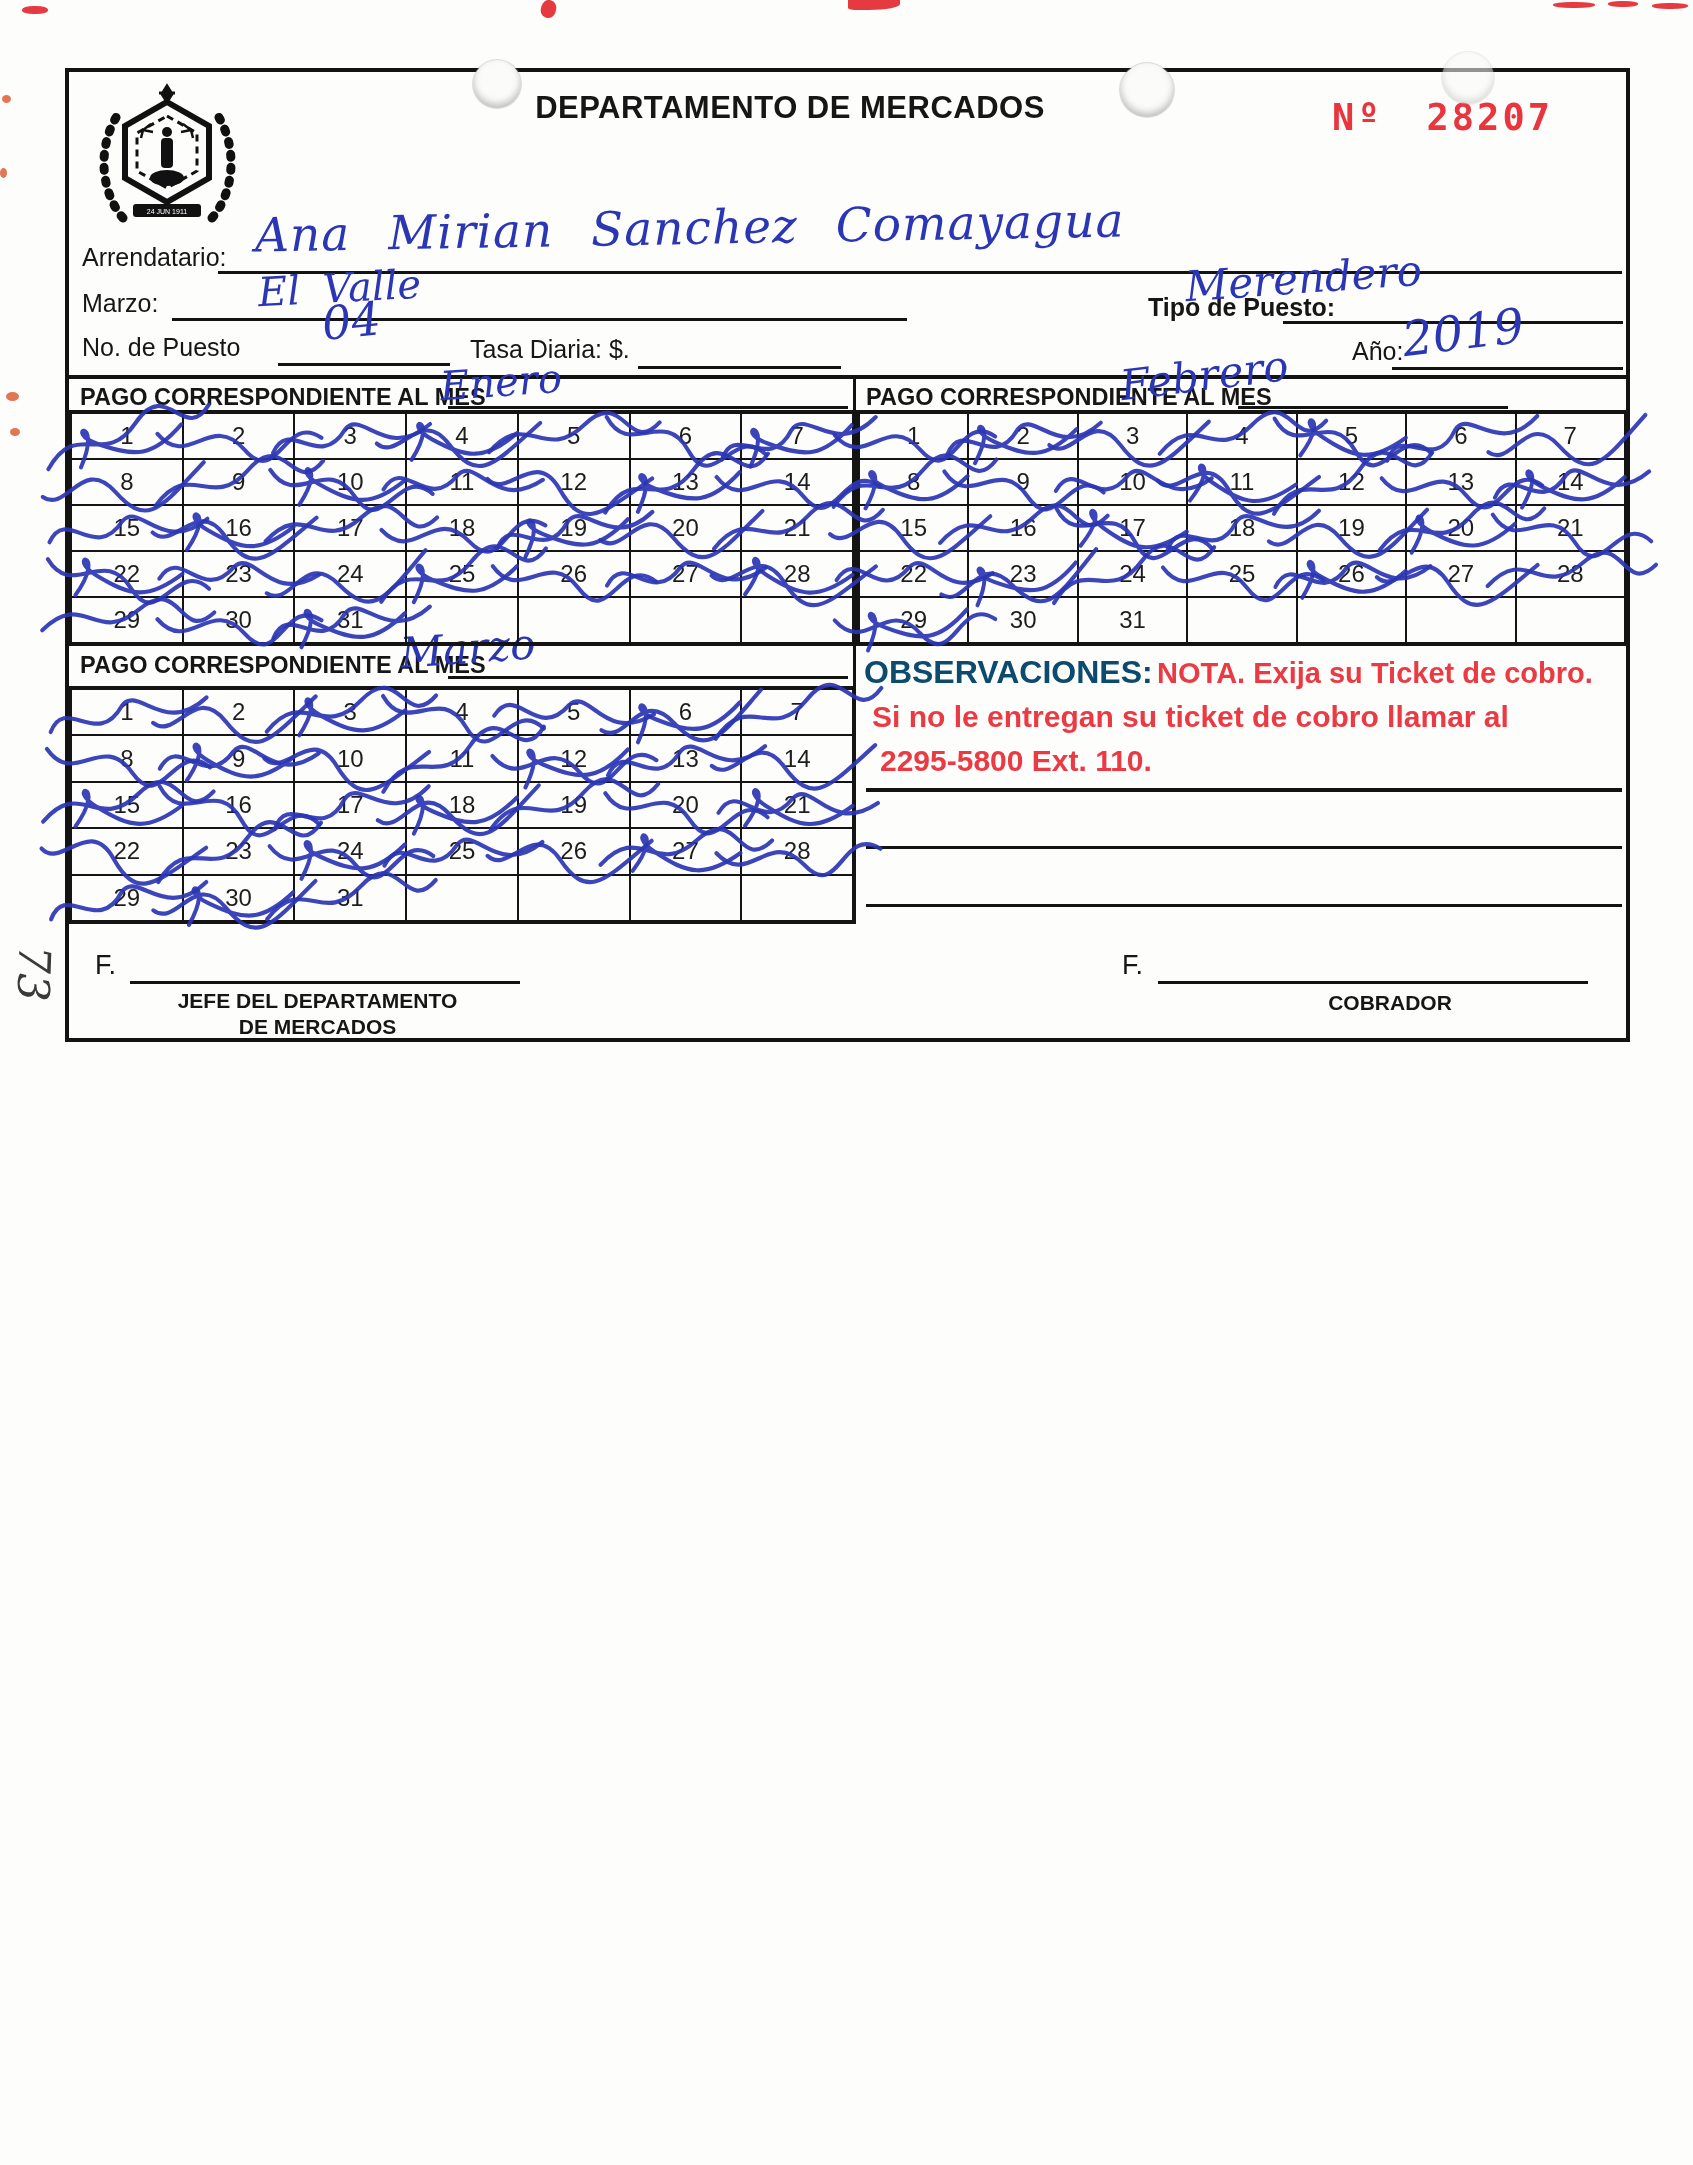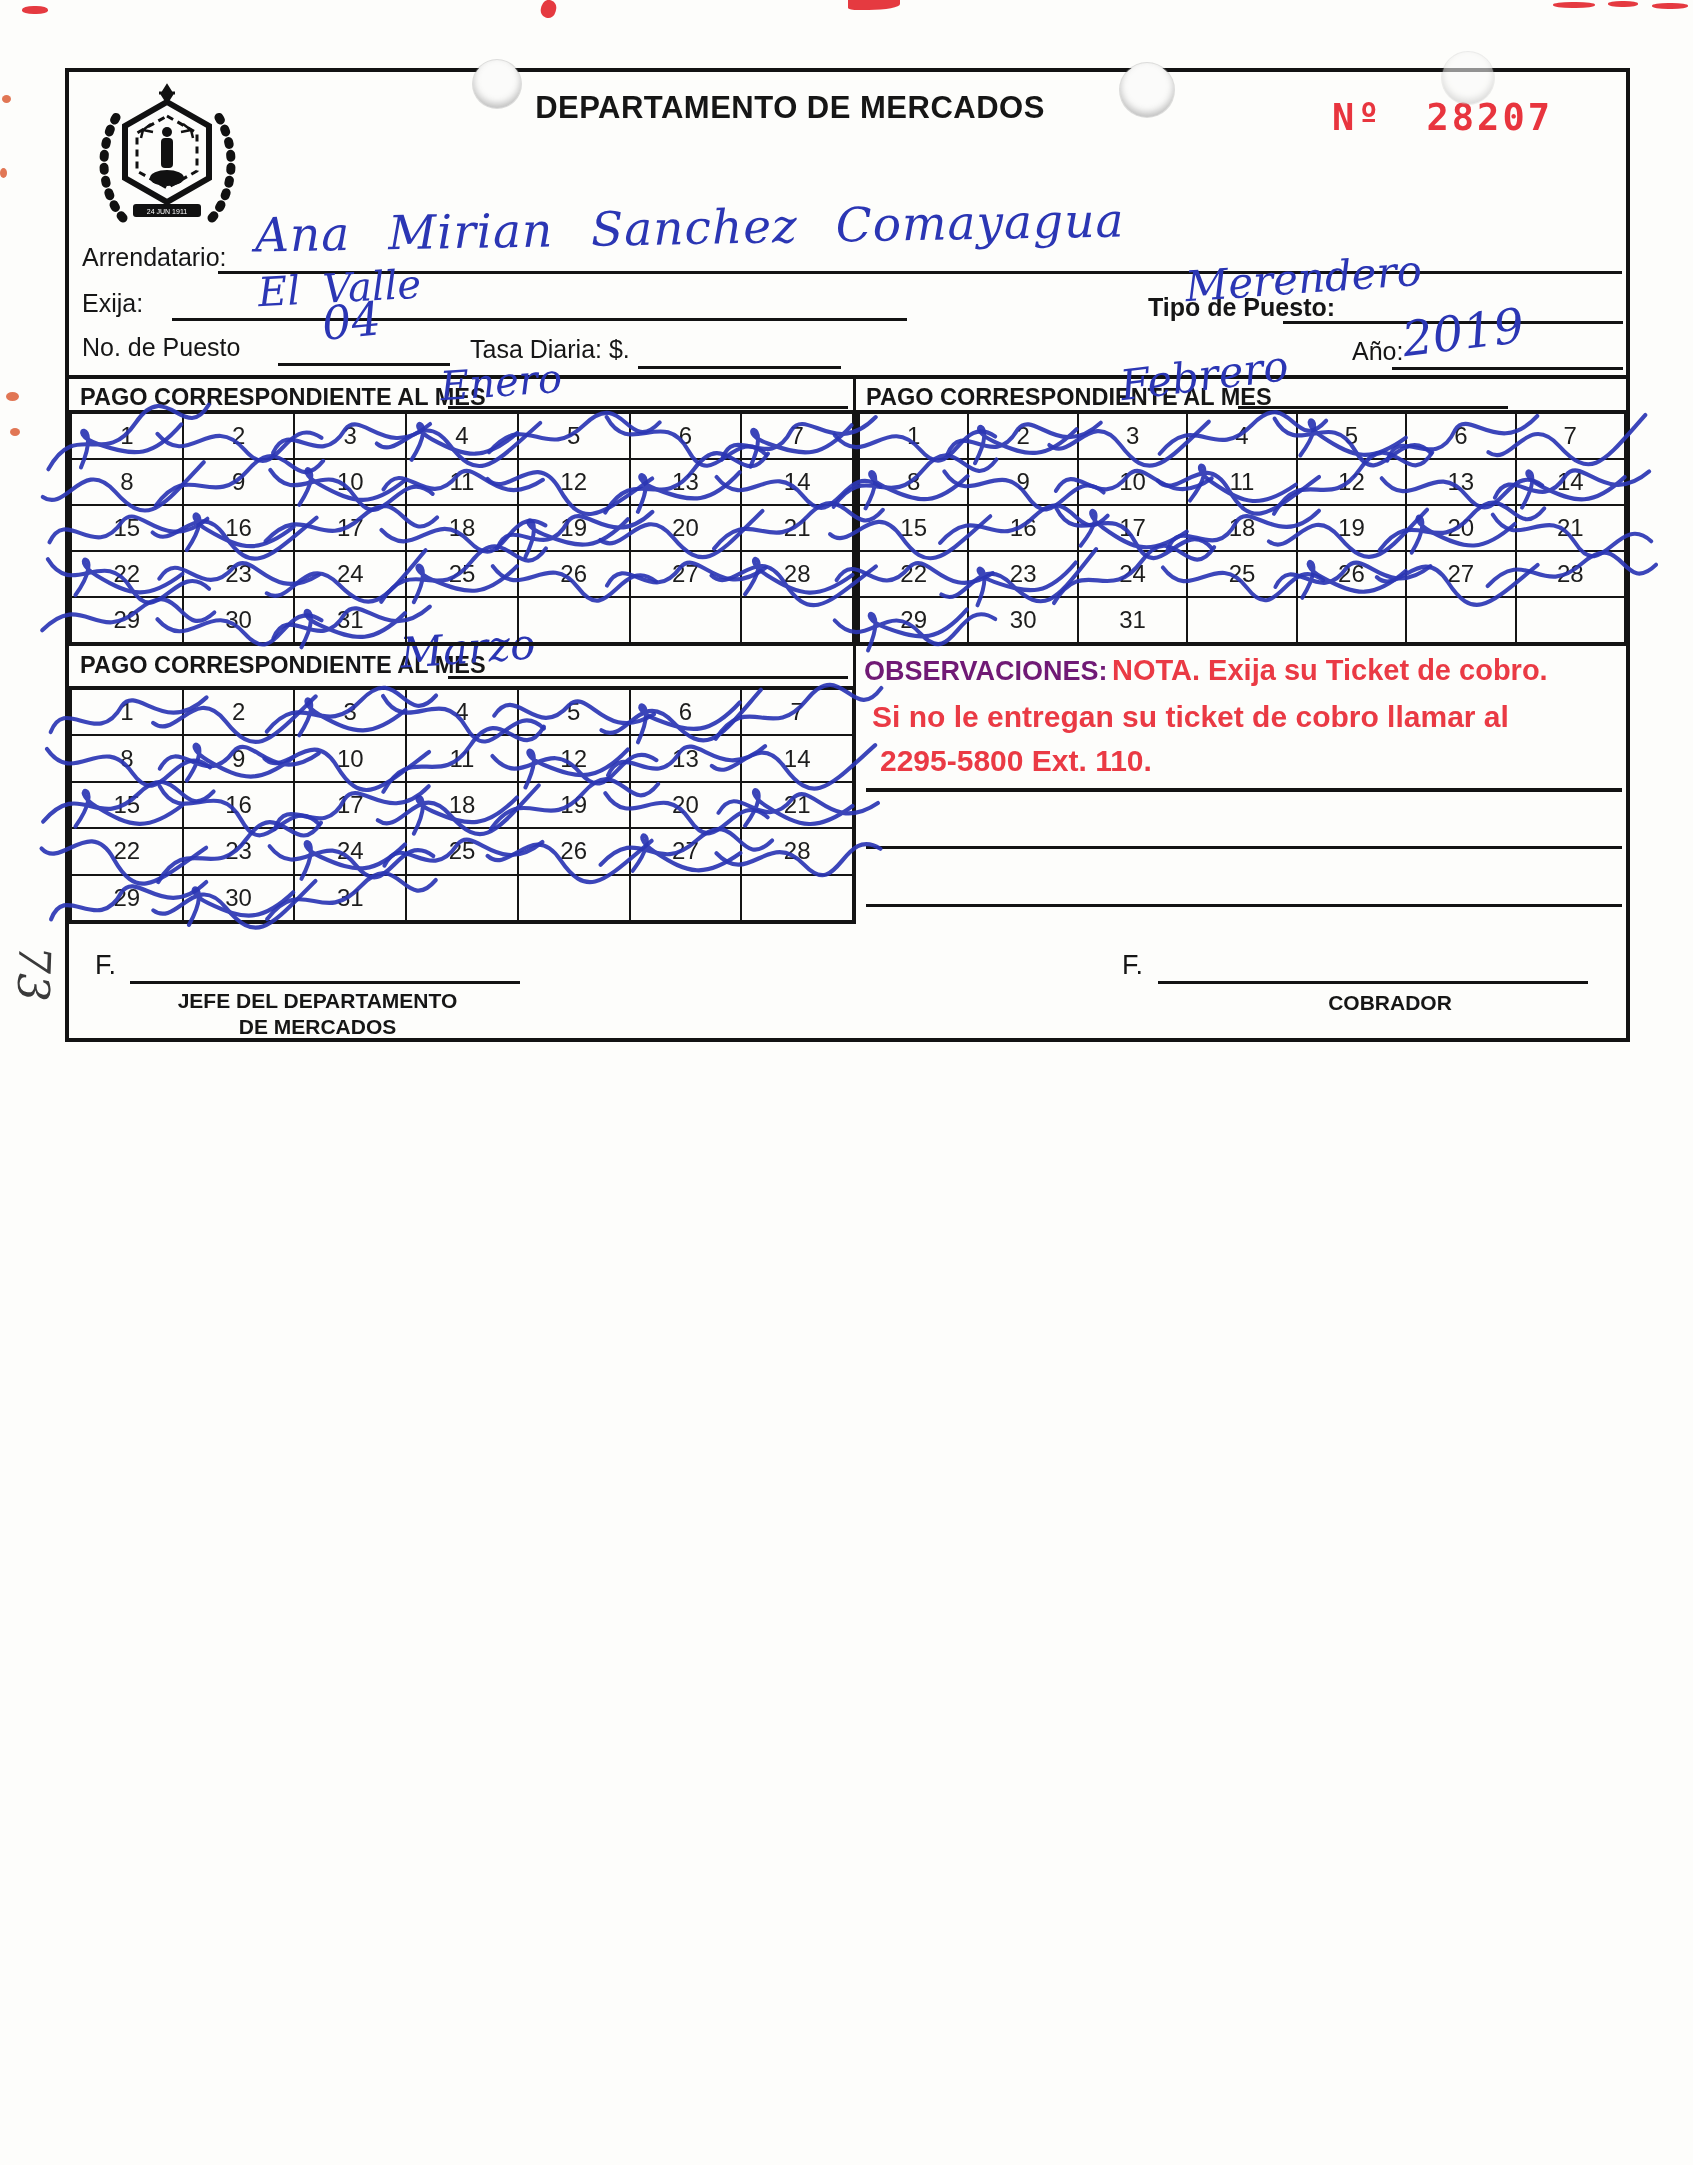--- a/index.html
+++ b/index.html
@@ -25,21 +25,21 @@
   
   .cal-grid{position:absolute;display:grid;grid-template-columns:repeat(7,1fr);
             grid-template-rows:repeat(5,1fr);border:3px solid #141414;background:#fff0;}
   .day-cell{position:relative;border:1.4px solid #141414;display:flex;
             align-items:center;justify-content:center;overflow:visible;}
   .day-num{font-size:24px;color:#1d1d1d;position:relative;z-index:1;}
   .scribble{position:absolute;left:-14%;top:-18%;width:128%;height:136%;z-index:2;
             overflow:visible;pointer-events:none;}
   
   .obs-line1{position:absolute;left:864px;top:654px;width:760px;white-space:nowrap;}
-  .obs-label{font-weight:bold;font-size:27px;color:#701a75;}
+  .obs-label{font-weight:bold;font-size:32px;color:#0c4a6e;}
   .obs-nota{font-weight:bold;font-size:29px;}
   .obs-red{position:absolute;font-weight:bold;font-size:30px;white-space:nowrap;}
   
   .sig-caption{position:absolute;text-align:center;font-weight:bold;font-size:21px;line-height:1.25;}
   
   .hole{position:absolute;border-radius:50%;background:#fbfbfa;
         box-shadow:inset 0 -4px 7px rgba(120,120,120,.45), 0 0 0 1px rgba(160,160,160,.35);}
   .red-mark{position:absolute;background:#e53a40;border-radius:45%;}
   .orange-speck{position:absolute;background:#d9542b;border-radius:50%;opacity:.8;}
   .margin-note{position:absolute;left:6px;top:948px;font-family:"DejaVu Serif", serif;
@@ -82,21 +82,21 @@
 
   <div class="stamp" style="color:#e8353e;">
     <span>Nº</span>
     <span>28207</span>
   </div>
 
   <div class="plabel" style="left:82px;top:243px;">Arrendatario:</div>
   <div class="hline" style="left:218px;top:271px;width:1404px;"></div>
   <div class="hand" style="left:255px;top:204px;font-size:47px;color:#2b36b4;transform:rotate(-1deg);word-spacing:22px;letter-spacing:1px;">Ana  Mirian  Sanchez  Comayagua</div>
 
-  <div class="plabel" style="left:82px;top:289px;">Exija:</div>
+  <div class="plabel" style="left:82px;top:289px;">Marzo:</div>
   <div class="hline" style="left:172px;top:318px;width:735px;"></div>
   <div class="hand" style="left:258px;top:268px;font-size:40px;color:#2b36b4;transform:rotate(-3deg);word-spacing:10px;">El  Valle</div>
 
   <div class="plabel" style="left:1148px;top:293px;font-weight:bold;">Tipo de Puesto:</div>
   <div class="hline" style="left:1283px;top:321px;width:340px;"></div>
   <div class="hand" style="left:1185px;top:258px;font-size:42px;color:#2b36b4;transform:rotate(-4deg);">Merendero</div>
 
   <div class="plabel" style="left:82px;top:333px;">No. de Puesto</div>
   <div class="hline" style="left:278px;top:363px;width:172px;"></div>
   <div class="hand" style="left:322px;top:298px;font-size:46px;color:#2b36b4;transform:rotate(-6deg);">04</div>

